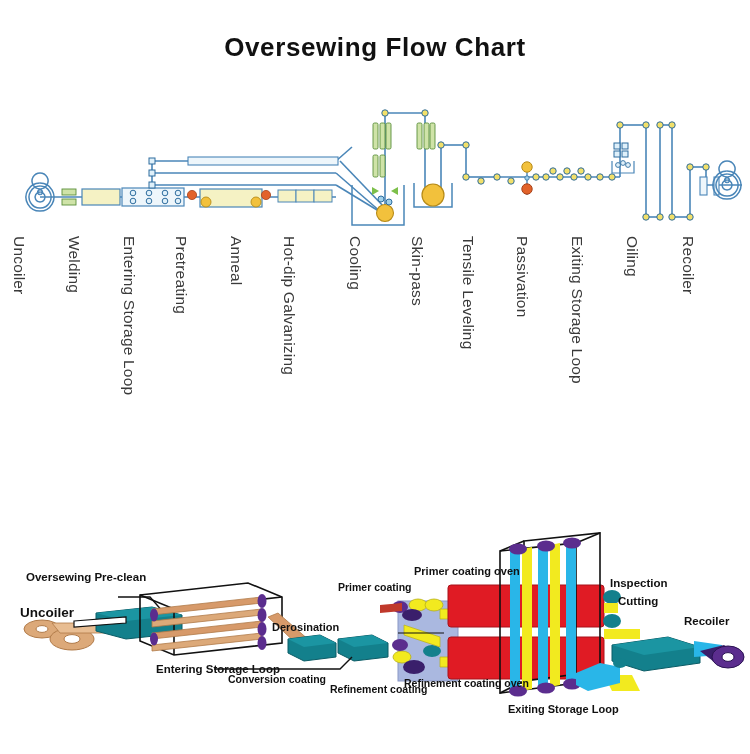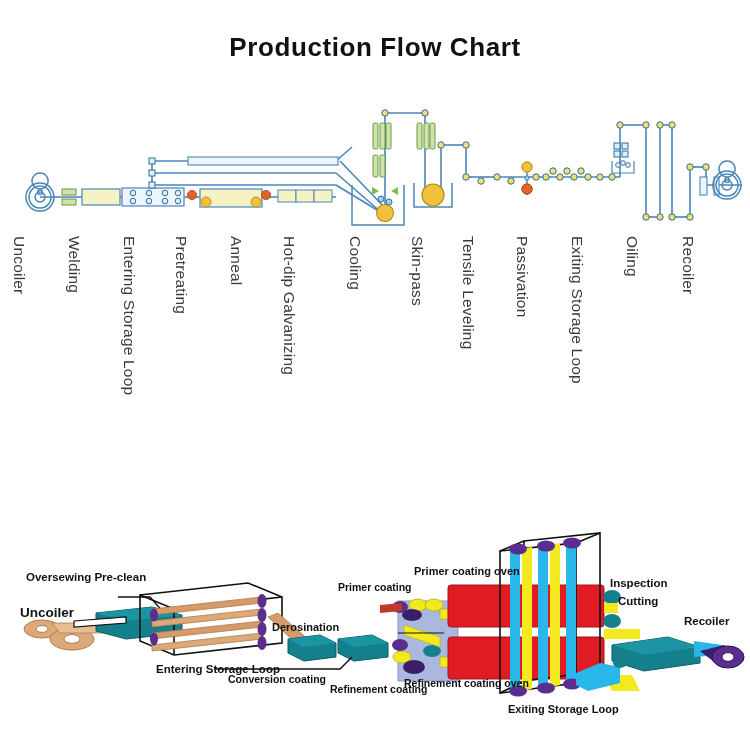--- a/index.html
+++ b/index.html
@@ -32,21 +32,21 @@
   #illustration{position:absolute;left:0;top:505px;width:734px;height:230px;}
   #illustration svg{display:block;}
   .ill-label{
     font-family:"Liberation Sans","DejaVu Sans",sans-serif;
     font-weight:bold;fill:#111;
   }
 </style>
 </head>
 <body>
 
-<div id="page-title">Production Flow Chart</div>
+<div id="page-title">Oversewing Flow Chart</div>
 
 <div id="schematic">
 <svg width="750" height="160" viewBox="0 0 750 160" xmlns="http://www.w3.org/2000/svg">
   <defs>
     <g id="sm-roller">
       <circle r="3.2" fill="#f2e06a" stroke="#2f6d9e" stroke-width="1"></circle>
     </g>
   </defs>
 
   <g stroke="#4a86b8" fill="none" stroke-width="1.6">

